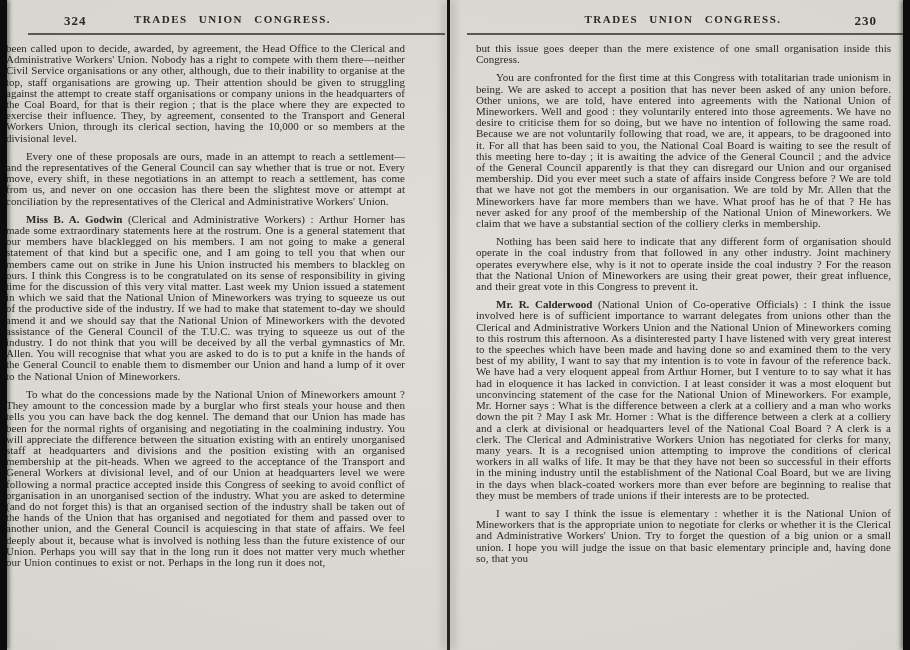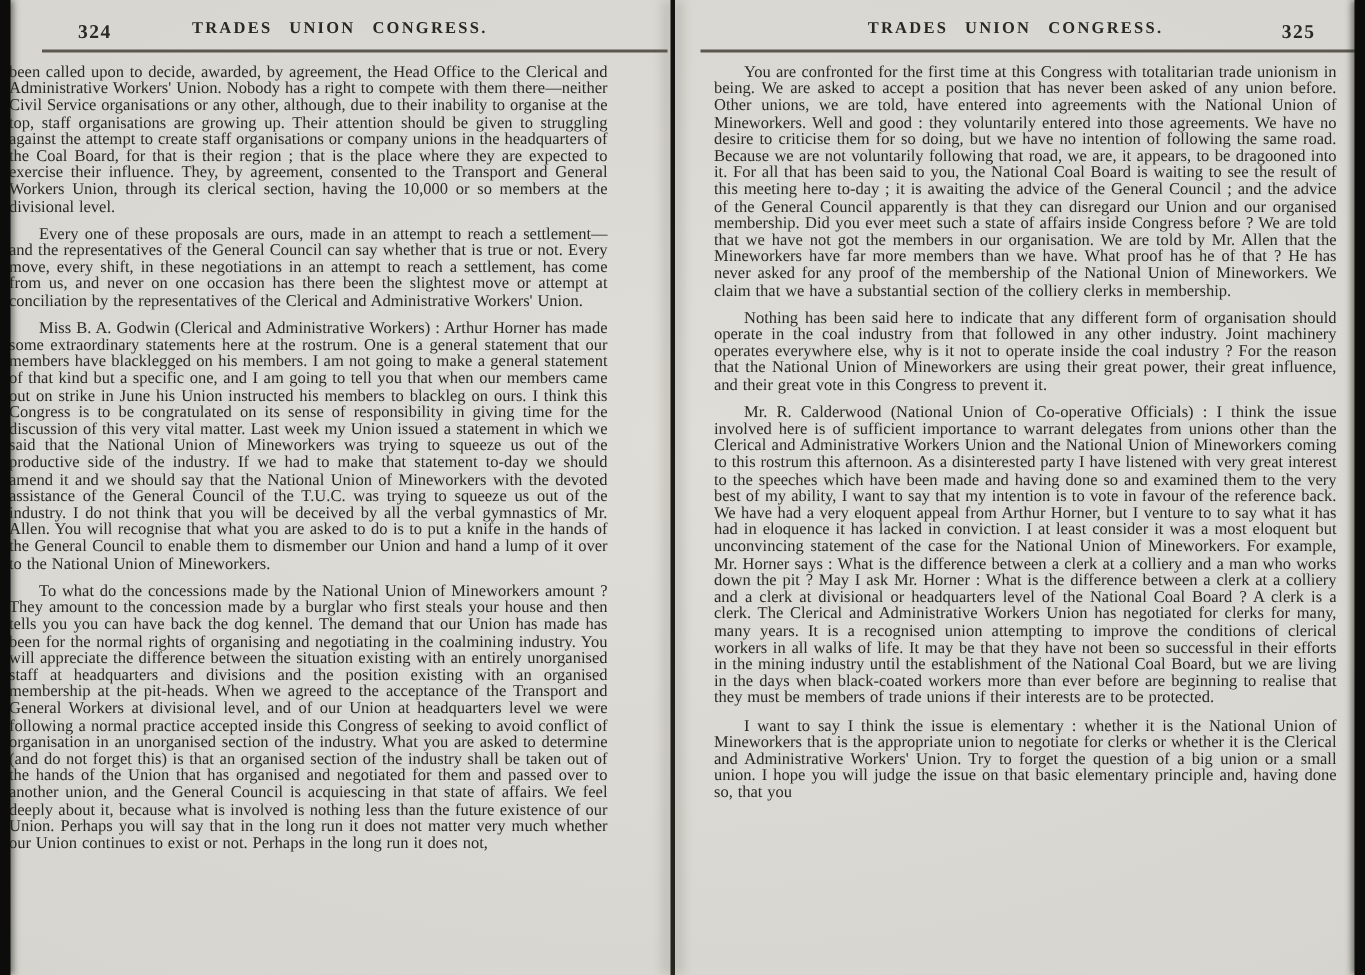--- a/index.html
+++ b/index.html
@@ -24,21 +24,21 @@
   }
   .watermark {
     position: absolute; left: 8px; top: 5px;
     font-family: "DejaVu Sans Mono", monospace;
     font-size: 11px; font-weight: bold; letter-spacing: 0.5px;
     color: var(--watermark-green, #2e7b35); opacity: .92;
   }
   .page { position: absolute; top: 0; height: 650px; }
   .page.left  { left: 6px;   width: 441px; }
   .page.right { left: 450px; width: 454px; }
-  .page-header { position: absolute; top: 13px; left: 0; right: 0; height: 18px; }
+  .page-header { position: absolute; top: 13px; left: 12px; right: 0; height: 18px; }
   .pnum {
     position: absolute; top: 0; font-weight: bold; font-size: 13px;
     letter-spacing: 1px; color: var(--ink, #2b2924);
   }
   .page.left  .pnum { left: 46px; }
   .page.right .pnum { right: 27px; }
   .ptitle {
     position: absolute; top: 0; left: 0; right: 0; text-align: center;
     font-weight: bold; font-size: 11px; letter-spacing: 1.5px; word-spacing: 7px;
     color: var(--ink, #2b2924);
@@ -52,21 +52,21 @@
   .page-body { position: absolute; top: 43px; }
   .page.left  .page-body { left: 0; width: 399px; }
   .page.right .page-body { left: 26px; width: 415px; }
   p.para {
     margin: 0 0 7px 0;
     font-size: 11px; line-height: 11.2px;
     text-align: justify; word-spacing: 0.5px;
     color: var(--ink, #2b2924);
   }
   p.para.indent { text-indent: 20px; }
-  .lead { font-weight: normal; }
+  .lead { font-weight: bold; }
 </style>
 </head>
 <body>
 
 <div class="scan">
 
   <div class="page left">
     <div class="page-header">
       <span class="pnum">324</span>
       <span class="ptitle">TRADES UNION CONGRESS.</span>
@@ -76,24 +76,25 @@
         <p class="para">been called upon to decide, awarded, by agreement, the Head Office to the Clerical and Administrative Workers' Union.  Nobody has a right to compete with them there—neither Civil Service organisations or any other, although, due to their inability to organise at the top, staff organisations are growing up.  Their attention should be given to struggling against the attempt to create staff organisations or company unions in the headquarters of the Coal Board, for that is their region&nbsp;; that is the place where they are expected to exercise their influence.  They, by agreement, consented to the Transport and General Workers Union, through its clerical section, having the 10,000 or so members at the divisional level.</p>
         <p class="para indent">Every one of these proposals are ours, made in an attempt to reach a settlement—and the representatives of the General Council can say whether that is true or not.  Every move, every shift, in these negotiations in an attempt to reach a settlement, has come from us, and never on one occasion has there been the slightest move or attempt at conciliation by the representatives of the Clerical and Administrative Workers' Union.</p>
         <p class="para indent"><span class="lead">Miss B. A. Godwin </span>(Clerical and Administrative Workers)&nbsp;: Arthur Horner has made some extraordinary statements here at the rostrum.  One is a general statement that our members have blacklegged on his members. I am not going to make a general statement of that kind but a specific one, and I am going to tell you that when our members came out on strike in June his Union instructed his members to blackleg on ours.  I think this Congress is to be congratulated on its sense of responsibility in giving time for the discussion of this very vital matter.  Last week my Union issued a statement in which we said that the National Union of Mineworkers was trying to squeeze us out of the productive side of the industry. If we had to make that statement to-day we should amend it and we should say that the National Union of Mineworkers with the devoted assistance of the General Council of the T.U.C. was trying to squeeze us out of the industry.  I do not think that you will be deceived by all the verbal gymnastics of Mr. Allen.  You will recognise that what you are asked to do is to put a knife in the hands of the General Council to enable them to dismember our Union and hand a lump of it over to the National Union of Mineworkers.</p>
         <p class="para indent">To what do the concessions made by the National Union of Mineworkers amount&nbsp;?  They amount to the concession made by a burglar who first steals your house and then tells you you can have back the dog kennel.  The demand that our Union has made has been for the normal rights of organising and negotiating in the coalmining industry.  You will appreciate the difference between the situation existing with an entirely unorganised staff at headquarters and divisions and the position existing with an organised membership at the pit-heads.  When we agreed to the acceptance of the Transport and General Workers at divisional level, and of our Union at headquarters level we were following a normal practice accepted inside this Congress of seeking to avoid conflict of organisation in an unorganised section of the industry.  What you are asked to determine (and do not forget this) is that an organised section of the industry shall be taken out of the hands of the Union that has organised and negotiated for them and passed over to another union, and the General Council is acquiescing in that state of affairs.  We feel deeply about it, because what is involved is nothing less than the future existence of our Union.  Perhaps you will say that in the long run it does not matter very much whether our Union continues to exist or not.  Perhaps in the long run it does not,</p>
       </div>
   </div>
 
   <div class="page right">
     <div class="page-header">
       <span class="ptitle">TRADES UNION CONGRESS.</span>
-      <span class="pnum">325</span>
+      <span class="pnum">230</span>
     </div>
     <div class="header-rule"></div>
     <div class="page-body">
+        <p class="para">but this issue goes deeper than the mere existence of one small organisation inside this Congress.</p>
         <p class="para indent">You are confronted for the first time at this Congress with totalitarian trade unionism in being.  We are asked to accept a position that has never been asked of any union before.  Other unions, we are told, have entered into agreements with the National Union of Mineworkers.  Well and good&nbsp;: they voluntarily entered into those agreements.  We have no desire to criticise them for so doing, but we have no intention of following the same road.  Because we are not voluntarily following that road, we are, it appears, to be dragooned into it.  For all that has been said to you, the National Coal Board is waiting to see the result of this meeting here to-day&nbsp;; it is awaiting the advice of the General Council&nbsp;; and the advice of the General Council apparently is that they can disregard our Union and our organised membership.  Did you ever meet such a state of affairs inside Congress before&nbsp;?  We are told that we have not got the members in our organisation.  We are told by Mr. Allen that the Mineworkers have far more members than we have.  What proof has he of that&nbsp;?  He has never asked for any proof of the membership of the National Union of Mineworkers.  We claim that we have a substantial section of the colliery clerks in membership.</p>
         <p class="para indent">Nothing has been said here to indicate that any different form of organisation should operate in the coal industry from that followed in any other industry.  Joint machinery operates everywhere else, why is it not to operate inside the coal industry&nbsp;?  For the reason that the National Union of Mineworkers are using their great power, their great influence, and their great vote in this Congress to prevent it.</p>
         <p class="para indent"><span class="lead">Mr. R. Calderwood </span>(National Union of Co-operative Officials)&nbsp;: I think the issue involved here is of sufficient importance to warrant delegates from unions other than the Clerical and Administrative Workers Union and the National Union of Mineworkers coming to this rostrum this afternoon.  As a disinterested party I have listened with very great interest to the speeches which have been made and having done so and examined them to the very best of my ability, I want to say that my intention is to vote in favour of the reference back.  We have had a very eloquent appeal from Arthur Horner, but I venture to to say what it has had in eloquence it has lacked in conviction.  I at least consider it was a most eloquent but unconvincing statement of the case for the National Union of Mineworkers.  For example, Mr. Horner says&nbsp;: What is the difference between a clerk at a colliery and a man who works down the pit&nbsp;?  May I ask Mr. Horner&nbsp;: What is the difference between a clerk at a colliery and a clerk at divisional or headquarters level of the National Coal Board&nbsp;?  A clerk is a clerk.  The Clerical and Administrative Workers Union has negotiated for clerks for many, many years.  It is a recognised union attempting to improve the conditions of clerical workers in all walks of life.  It may be that they have not been so successful in their efforts in the mining industry until the establishment of the National Coal Board, but we are living in the days when black-coated workers more than ever before are beginning to realise that they must be members of trade unions if their interests are to be protected.</p>
         <p class="para indent">I want to say I think the issue is elementary&nbsp;: whether it is the National Union of Mineworkers that is the appropriate union to negotiate for clerks or whether it is the Clerical and Administrative Workers' Union.  Try to forget the question of a big union or a small union.  I hope you will judge the issue on that basic elementary principle and, having done so, that you</p>
       </div>
   </div>
 
   <div class="gutter"></div>
   <div class="edge edge-left"></div>
   <div class="edge edge-right"></div>

